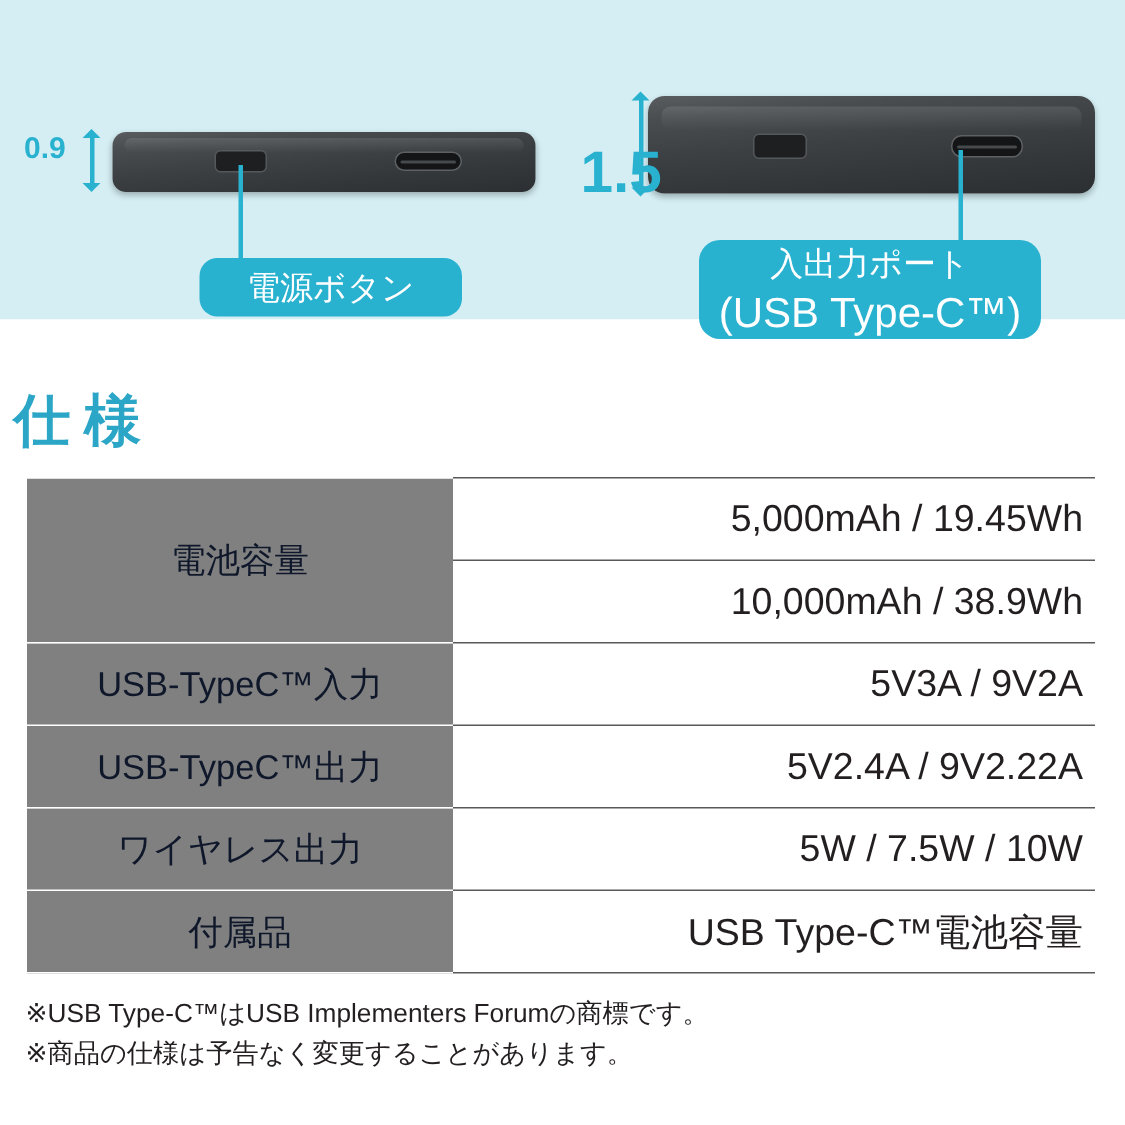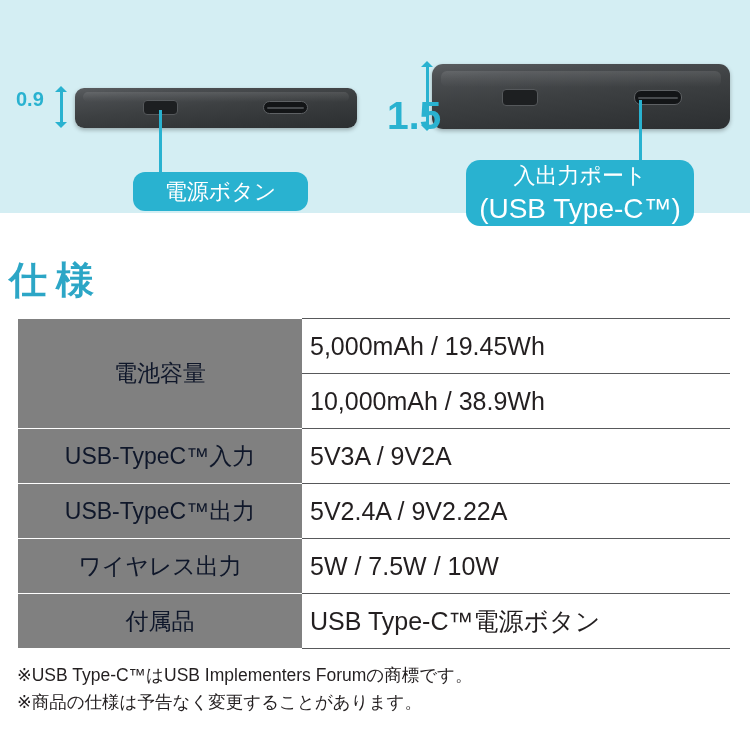--- a/index.html
+++ b/index.html
@@ -151,21 +151,21 @@
     width: 284px;
     background: #808080;
     color: #0f172a;
     text-align: center;
     font-size: 23px;
     border-top: 1.5px solid #ffffff !important;
     border-bottom: 1.5px solid #ffffff !important;
     padding: 6px 4px;
   }
   .val {
-    text-align: left;
+    text-align: right;
     color: #231f20;
     font-size: 25px;
     height: 55px;
     padding: 4px 8px;
   }
   .row-battery-a .val { border-bottom: 1.5px solid #58595b; }
 
   
   .notes {
     position: absolute;
@@ -235,21 +235,21 @@
     <tr>
       <td class="lbl">USB-TypeC™出力</td>
       <td class="val">5V2.4A / 9V2.22A</td>
     </tr>
     <tr>
       <td class="lbl">ワイヤレス出力</td>
       <td class="val">5W / 7.5W / 10W</td>
     </tr>
     <tr>
       <td class="lbl">付属品</td>
-      <td class="val">USB Type-C™電源ボタン</td>
+      <td class="val">USB Type-C™電池容量</td>
     </tr>
   </tbody>
 </table>
 
 <div class="notes">
   <div>※USB Type-C™はUSB Implementers Forumの商標です。</div>
   <div>※商品の仕様は予告なく変更することがあります。</div>
 </div>
 
 </body></html>

